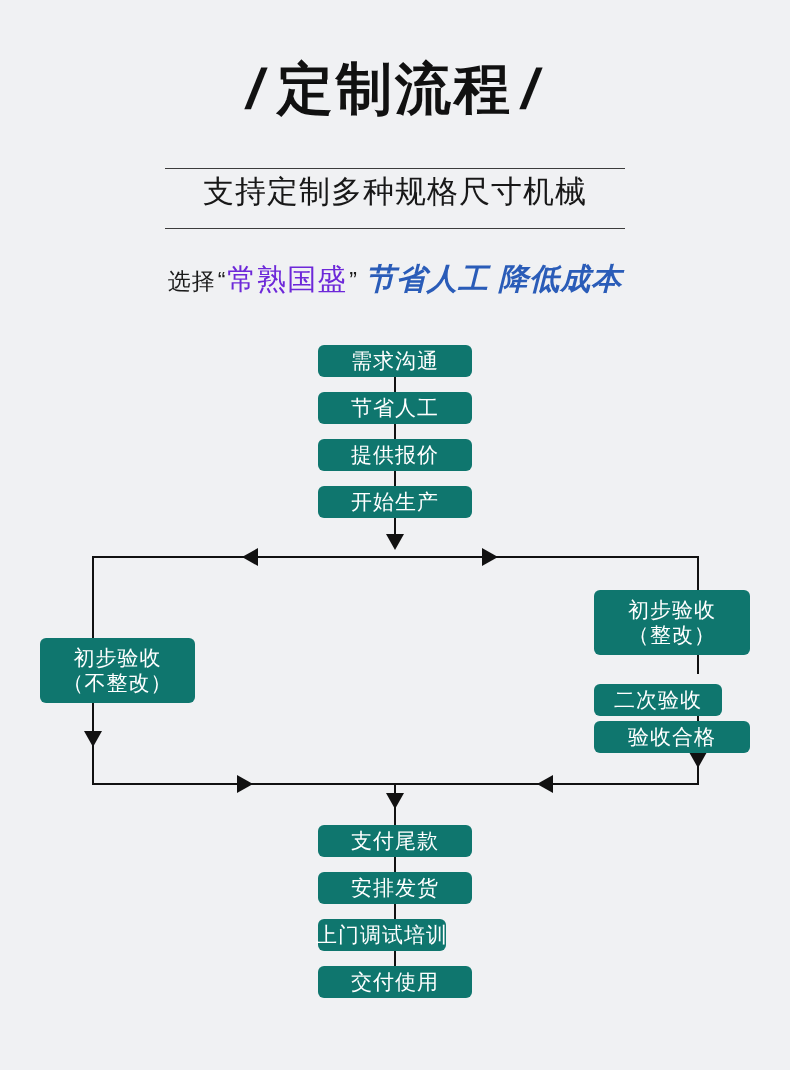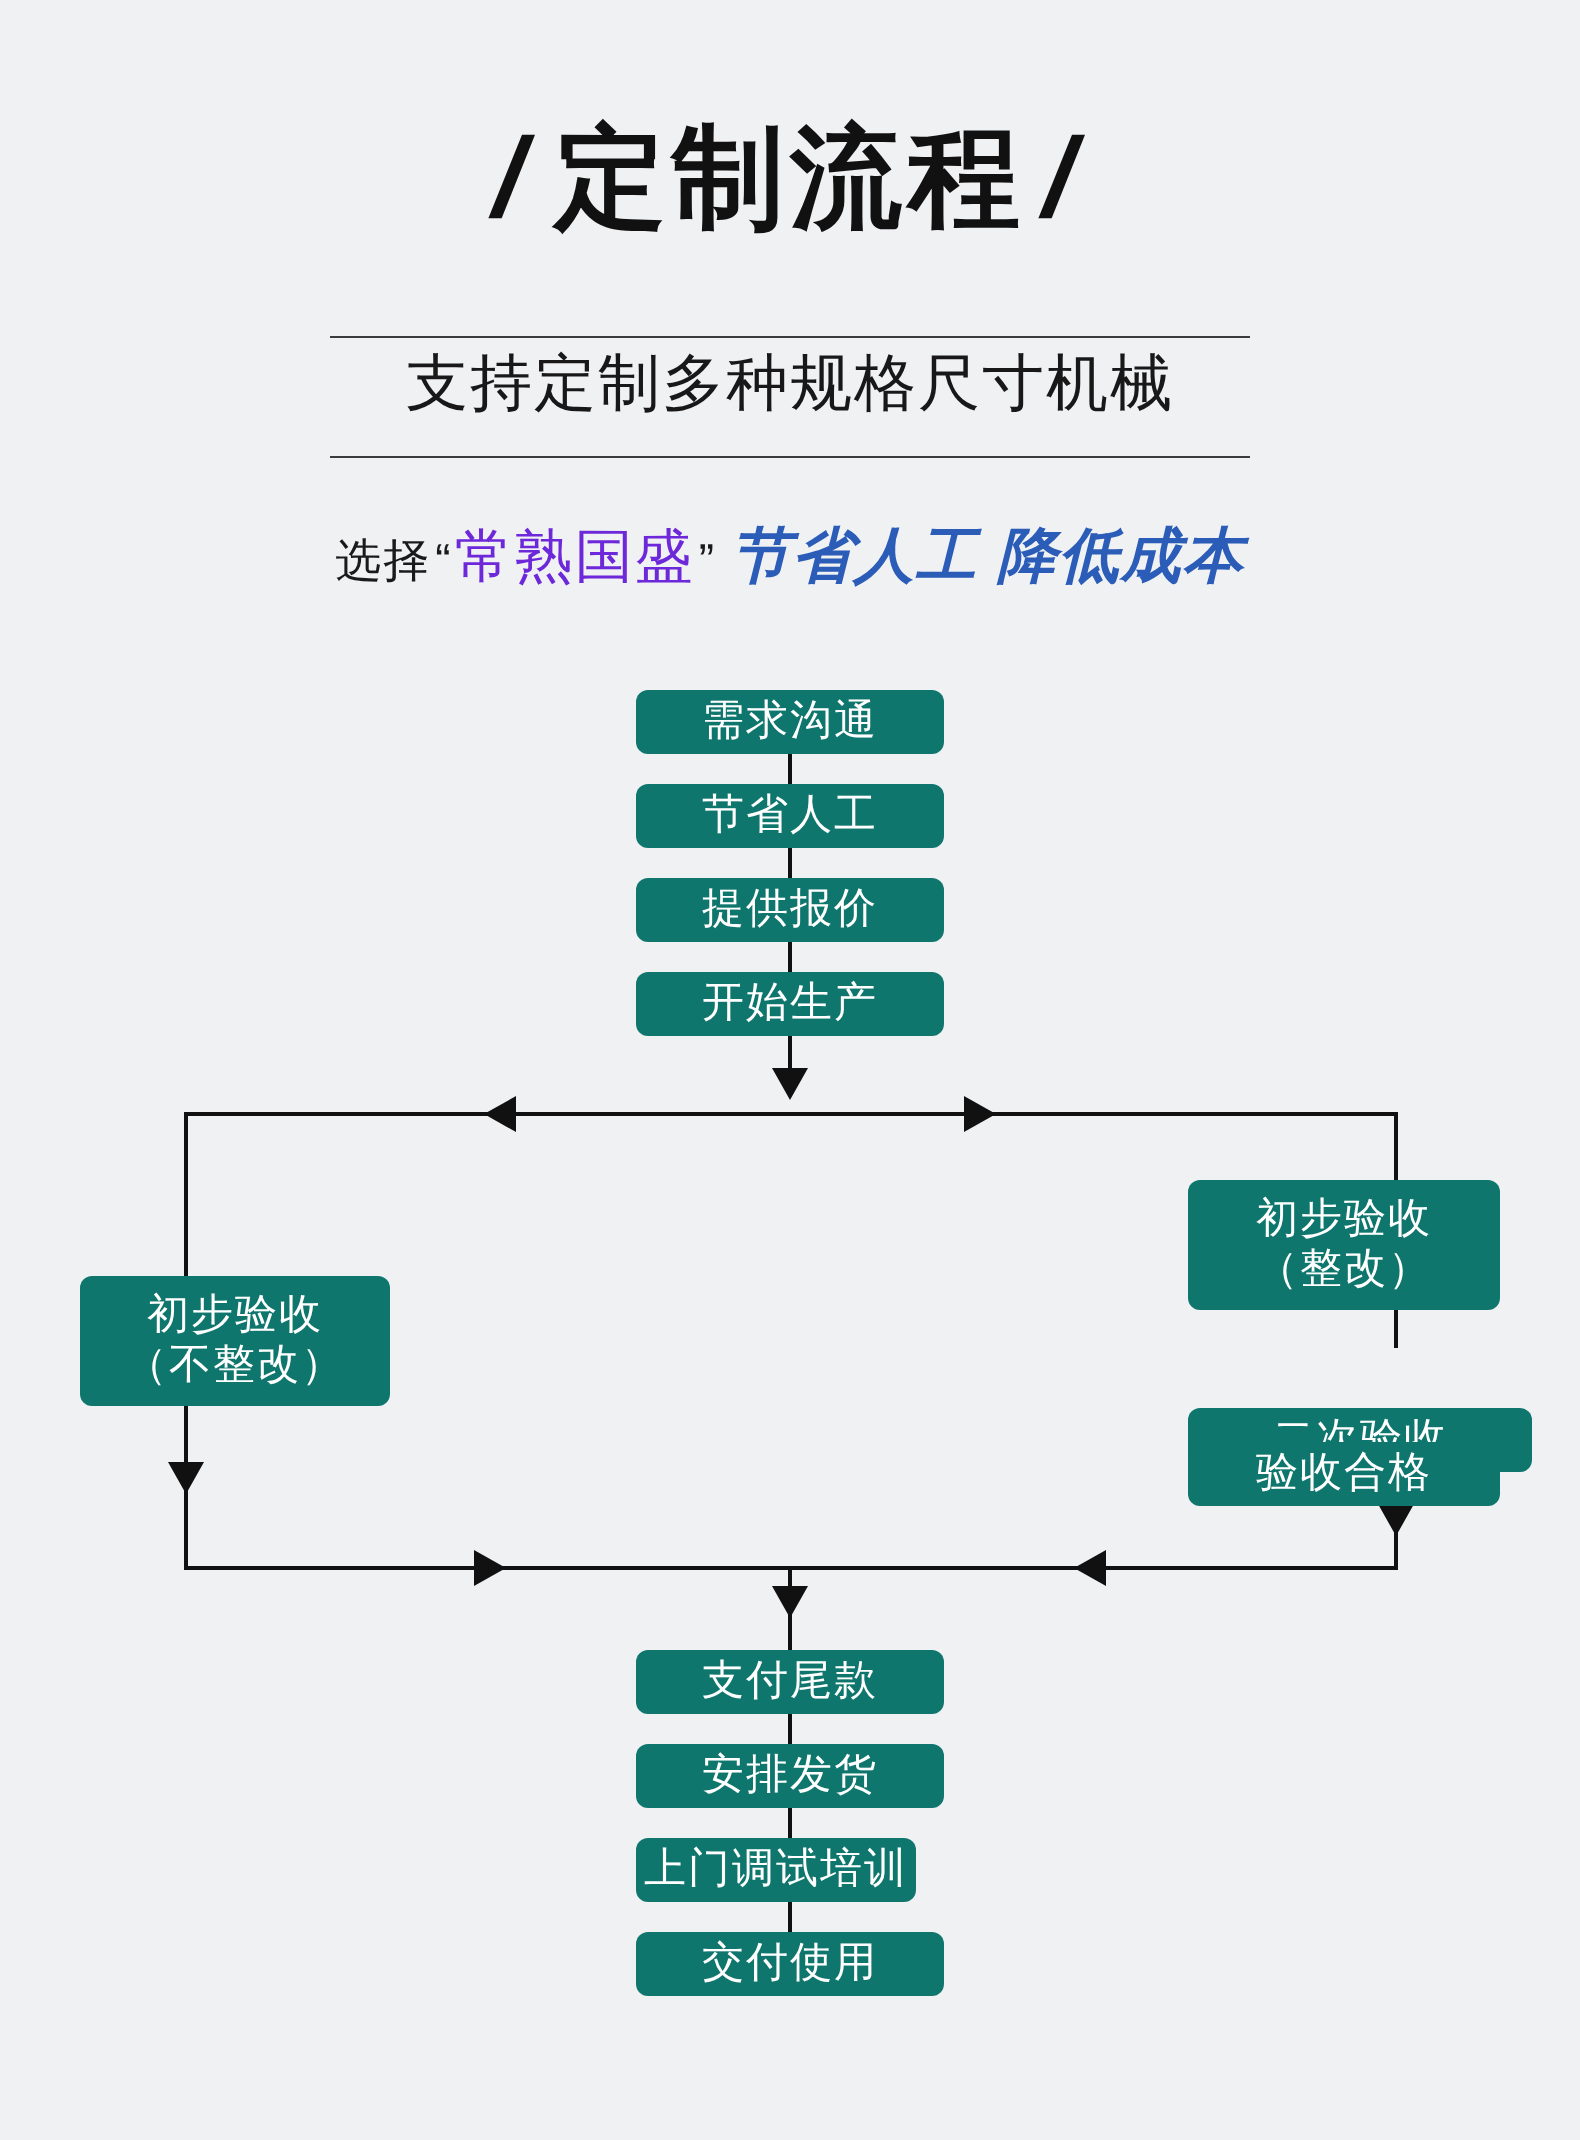--- a/index.html
+++ b/index.html
@@ -212,21 +212,21 @@
     <div class="arrow arrow-down" style="left:84px; top:731px;"></div>
 
     <div class="line vline" style="left:697px; top:556px; height:34px;"></div>
     <div class="node two-line" style="left:594px; top:590px; width:156px; height:65px;">
       <div>
         <span class="l1">初步验收</span>
         <span class="l2">（整改）</span>
       </div>
     </div>
     <div class="line vline" style="left:697px; top:655px; height:19px;"></div>
-    <div class="node" style="left:594px; top:704px; width:172px; height:32px;">
+    <div class="node" style="left:594px; top:684px; width:128px; height:32px;">
       <span>二次验收</span>
     </div>
     <div class="line vline" style="left:697px; top:706px; height:15px;"></div>
     <div class="node" style="left:594px; top:721px; width:156px; height:32px;">
       <span>验收合格</span>
     </div>
     <div class="line vline" style="left:697px; top:753px; height:32px;"></div>
     <div class="arrow arrow-down" style="left:689px; top:752px;"></div>
 
     <div class="line hline" style="left:92px; top:783px; width:606px;"></div>
@@ -237,21 +237,21 @@
     <div class="arrow arrow-down" style="left:386px; top:793px;"></div>
 
     <div class="node" style="left:318px; top:825px; width:154px; height:32px;">
       <span>支付尾款</span>
     </div>
     <div class="line vline" style="left:394px; top:857px; height:15px;"></div>
     <div class="node" style="left:318px; top:872px; width:154px; height:32px;">
       <span>安排发货</span>
     </div>
     <div class="line vline" style="left:394px; top:904px; height:15px;"></div>
-    <div class="node" style="left:318px; top:919px; width:140px; height:32px;">
+    <div class="node" style="left:318px; top:919px; width:128px; height:32px;">
       <span>上门调试培训</span>
     </div>
     <div class="line vline" style="left:394px; top:951px; height:15px;"></div>
     <div class="node" style="left:318px; top:966px; width:154px; height:32px;">
       <span>交付使用</span>
     </div>
 
   </div>
 
 </div>

